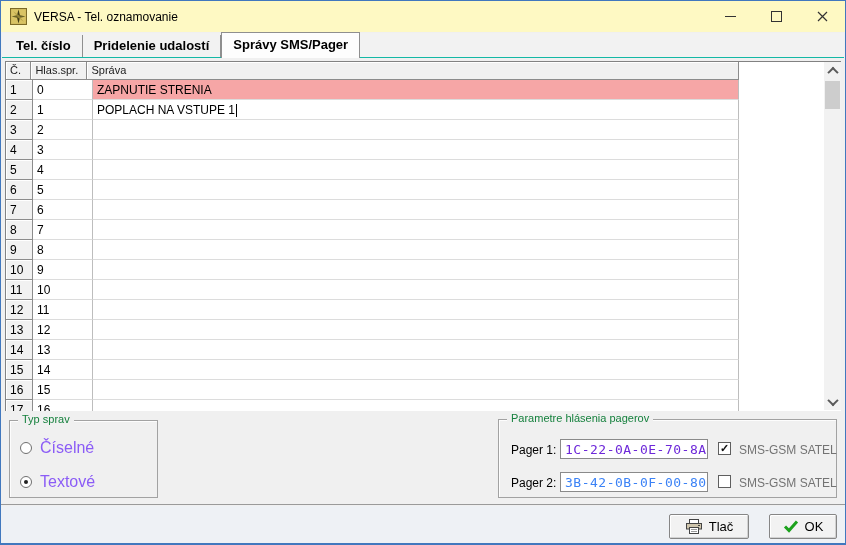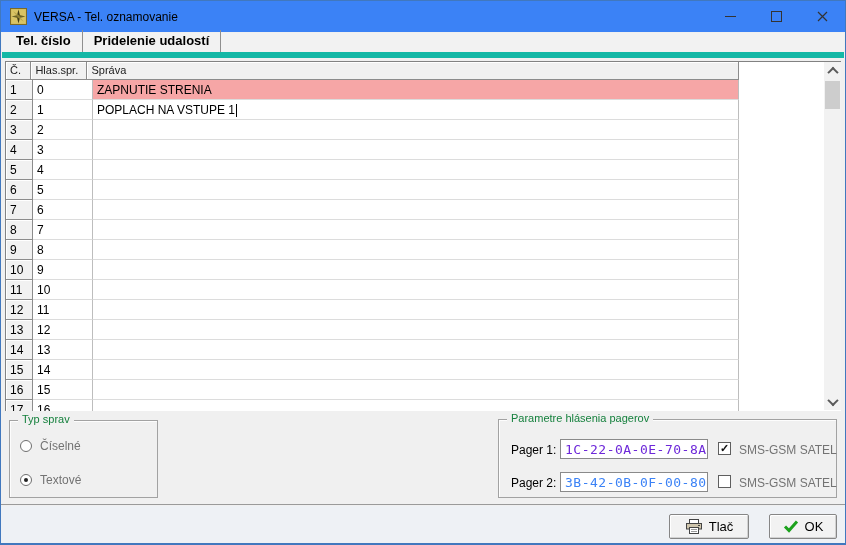--- a/index.html
+++ b/index.html
@@ -1,29 +1,29 @@
 <!DOCTYPE html>
 <html><head>
 <meta charset="utf-8">
 <style>
   html,body{margin:0;padding:0;background:#d8d8d8;font-family:"Liberation Sans",sans-serif;}
   .window{position:relative;width:846px;height:545px;box-sizing:border-box;
     background:#f0f0f0;border:1px solid #4178be;border-bottom-width:2px;overflow:hidden;}
   
-  .titlebar{position:absolute;left:0;top:0;right:0;height:31px;background:#3b82f6;
+  .titlebar{position:absolute;left:0;top:0;right:0;height:31px;background:#fef9c3;
     display:flex;align-items:center;}
   .app-icon{width:17px;height:17px;margin:0 7px 0 9px;flex:0 0 auto;}
   .title-text{font-size:12px;color:#000;flex:1 1 auto;white-space:nowrap;}
   .caption-btns{display:flex;height:31px;}
   .cap-btn{width:46px;height:31px;display:flex;align-items:center;justify-content:center;cursor:default;}
   .min-glyph{width:11px;height:1px;background:#333;}
   .max-glyph{width:9px;height:9px;border:1px solid #333;background:transparent;}
   
   .tabbar{position:absolute;left:1px;right:1px;top:32px;height:25px;background:#f2f2f2;
-    border-bottom:6px solid #14b8a6;display:flex;align-items:flex-end;padding-left:3px;box-sizing:border-box;}
+    border-bottom:1px solid #14b8a6;display:flex;align-items:flex-end;padding-left:3px;box-sizing:border-box;}
   .tab{font-size:13px;font-weight:bold;color:#000;padding:3px 11px 3px 11px;height:16px;line-height:16px;
     border-right:1px solid #8f8f8f;cursor:default;white-space:nowrap;}
   .tab.active{background:#fdfdfd;border:1px solid #8f8f8f;border-bottom:none;height:19px;line-height:17px;
     margin-bottom:-1px;position:relative;}
   
   .table-area{position:absolute;left:4px;top:60px;width:836px;height:350px;background:#ffffff;
     border-top:1px solid #828282;border-left:1px solid #828282;box-sizing:border-box;overflow:hidden;}
   .grid{position:absolute;left:0;top:0;width:733px;}
   .grid-header{display:flex;height:18px;}
   .hcell{box-sizing:border-box;background:#f1f1f1;border-right:1px solid #8c8c8c;border-bottom:1px solid #8c8c8c;
@@ -48,21 +48,21 @@
   .chev.down{transform:rotate(225deg) translate(1px,1px);}
   .sb-thumb{position:absolute;left:1px;top:19px;width:15px;height:28px;background:#cdcdcd;}
   
   .groupbox{position:absolute;border:1px solid #a2a2a2;box-shadow:inset 1px 1px 0 #fdfdfd;background:#f0f0f0;box-sizing:border-box;}
   .gb-typ{left:8px;top:419px;width:149px;height:78px;}
   .gb-pager{left:497px;top:418px;width:339px;height:79px;}
   .gb-label{position:absolute;top:-8px;left:8px;background:#f0f0f0;padding:0 4px;font-size:11px;color:#15803d;white-space:nowrap;}
   .radio-row{position:absolute;left:10px;display:flex;align-items:center;gap:8px;}
   .radio{width:12px;height:12px;border-radius:50%;background:#fff;border:1px solid #6f6f6f;box-sizing:border-box;position:relative;}
   .radio.on::after{content:"";position:absolute;left:3px;top:3px;width:4px;height:4px;border-radius:50%;background:#222;}
-  .radio-label{font-size:12px;color:#737373;}
+  .radio-label{font-size:16px;color:#8b5cf6;}
   .pager-row{position:absolute;left:0;width:100%;height:22px;}
   .pager-label{position:absolute;left:12px;top:3px;font-size:12px;color:#000;}
   .pager-input{position:absolute;left:61px;top:-1px;width:148px;height:20px;box-sizing:border-box;
     border:1px solid #8a8a8a;background:#fff;font-family:"DejaVu Sans Mono","Liberation Mono",monospace;
     font-size:13px;letter-spacing:0.5px;padding:0 0 0 4px;color:#3b82f6;outline:none;}
   .pager-input.dim{color:#6d28d9;}
   .checkbox{position:absolute;left:219px;top:2px;width:13px;height:13px;background:#fff;border:1px solid #5f5f5f;
     box-sizing:border-box;display:flex;align-items:center;justify-content:center;}
   .check-glyph{display:none;font-size:11px;font-weight:bold;color:#111;line-height:1;margin-top:-1px;}
   .checkbox.checked .check-glyph{display:block;}
@@ -100,20 +100,21 @@
         <svg width="11" height="11" viewBox="0 0 11 11">
           <path d="M1 1 L10 10 M10 1 L1 10" stroke="#333" stroke-width="1.2"></path>
         </svg>
       </div>
     </div>
   </div>
 
   <div class="tabbar" id="tabbar">
       <div class="tab">Tel. číslo</div>
       <div class="tab">Pridelenie udalostí</div>
+      <div class="tab active">Správy SMS/Pager</div>
     </div>
 
   <div class="table-area">
     <div class="grid">
       <div class="grid-header">
         <div class="hcell c-num">Č.</div>
         <div class="hcell c-voice">Hlas.spr.</div>
         <div class="hcell c-msg">Správa</div>
       </div>
       <div id="grid-rows">

